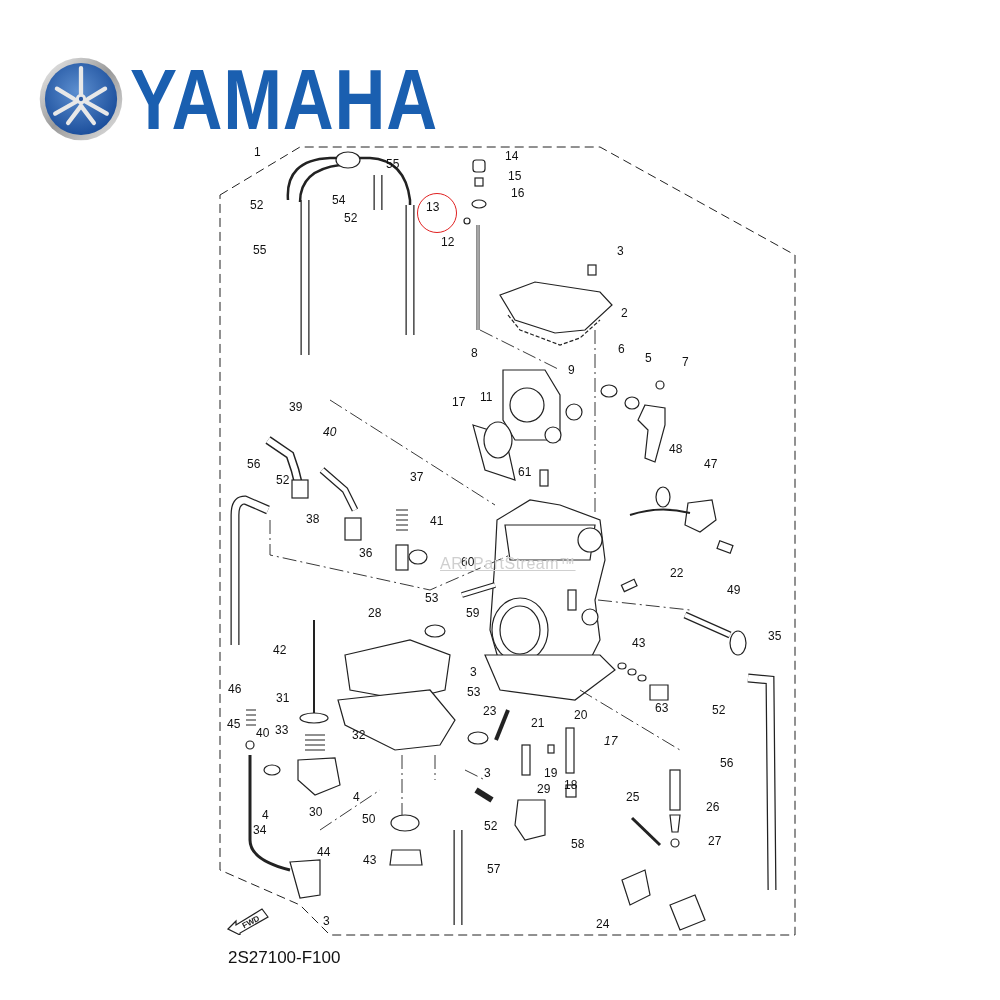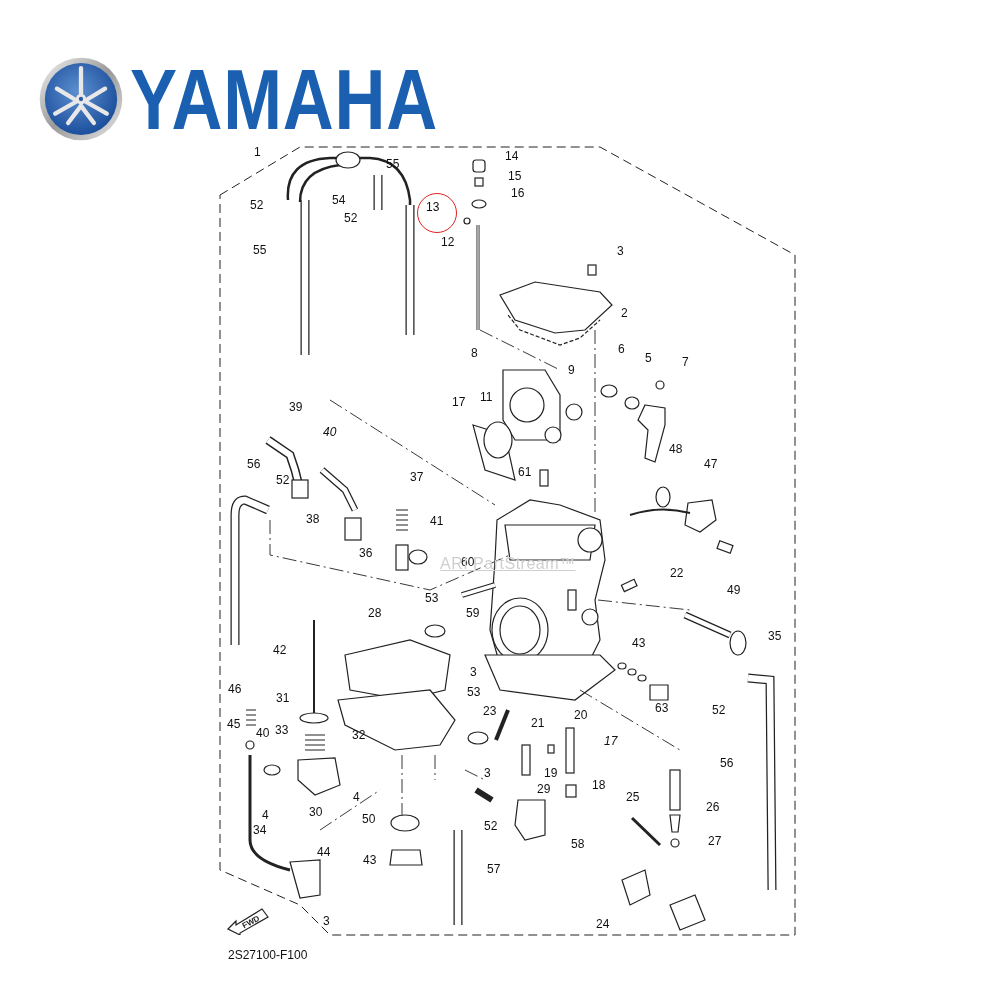--- a/index.html
+++ b/index.html
@@ -2,21 +2,21 @@
 <html><head>
 <meta charset="utf-8">
 <style>
   html, body { margin: 0; padding: 0; background: #ffffff; }
   body { width: 1000px; height: 1000px; position: relative; overflow: hidden; font-family: "Liberation Sans", sans-serif; }
   .logo { position: absolute; left: 38px; top: 50px; height: 92px; display: flex; align-items: flex-end; }
   .emblem { width: 86px; height: 86px; }
   .wordmark { font-family: "Liberation Sans", sans-serif; font-weight: bold; font-size: 86px; line-height: 86px; letter-spacing: 1px; color: #1a5fb0; margin-left: 6px; transform: scaleX(0.82); transform-origin: left center; display: inline-block; }
   svg.diagram { position: absolute; left: 0; top: 0; width: 1000px; height: 1000px; }
   .lbl { position: absolute; font-family: "Liberation Sans", sans-serif; font-size: 12px; color: #111; line-height: 12px; white-space: nowrap; }
-  .code { position: absolute; left: 228px; top: 948px; font-size: 12px; color: #111; font-family: "Liberation Sans", sans-serif; }
+  .code { position: absolute; left: 228px; top: 948px; font-size: 17px; color: #111; font-family: "Liberation Sans", sans-serif; }
   .watermark { position: absolute; left: 440px; top: 555px; font-size: 16px; color: #cfcfcf; font-family: "Liberation Sans", sans-serif; letter-spacing: 0.5px; text-decoration: underline; }
   .fwd { position: absolute; left: 226px; top: 905px; width: 44px; height: 30px; }
   .highlight { position: absolute; left: 417px; top: 193px; width: 40px; height: 40px; border: 1.5px solid #e02020; border-radius: 50%; box-sizing: border-box; }
 </style>
 </head>
 <body>
 
 <div class="logo">
   <svg class="emblem" viewBox="0 0 100 100">
     <defs>
@@ -236,21 +236,21 @@
     <div class="lbl" style="left: 275px; top: 724px;">33</div>
     <div class="lbl" style="left: 352px; top: 729px;">32</div>
     <div class="lbl" style="left: 483px; top: 705px;">23</div>
     <div class="lbl" style="left: 574px; top: 709px;">20</div>
     <div class="lbl" style="left: 531px; top: 717px;">21</div>
     <div class="lbl" style="left: 604px; top: 735px; font-style: italic;">17</div>
     <div class="lbl" style="left: 720px; top: 757px;">56</div>
     <div class="lbl" style="left: 484px; top: 767px;">3</div>
     <div class="lbl" style="left: 544px; top: 767px;">19</div>
     <div class="lbl" style="left: 353px; top: 791px;">4</div>
-    <div class="lbl" style="left: 592px; top: 779px;">18</div>
+    <div class="lbl" style="left: 564px; top: 779px;">18</div>
     <div class="lbl" style="left: 505px; top: 783px; margin-left: 32px;">29</div>
     <div class="lbl" style="left: 626px; top: 791px;">25</div>
     <div class="lbl" style="left: 706px; top: 801px;">26</div>
     <div class="lbl" style="left: 262px; top: 809px;">4</div>
     <div class="lbl" style="left: 309px; top: 806px;">30</div>
     <div class="lbl" style="left: 253px; top: 824px;">34</div>
     <div class="lbl" style="left: 362px; top: 813px;">50</div>
     <div class="lbl" style="left: 484px; top: 820px;">52</div>
     <div class="lbl" style="left: 708px; top: 835px;">27</div>
     <div class="lbl" style="left: 571px; top: 838px;">58</div>

